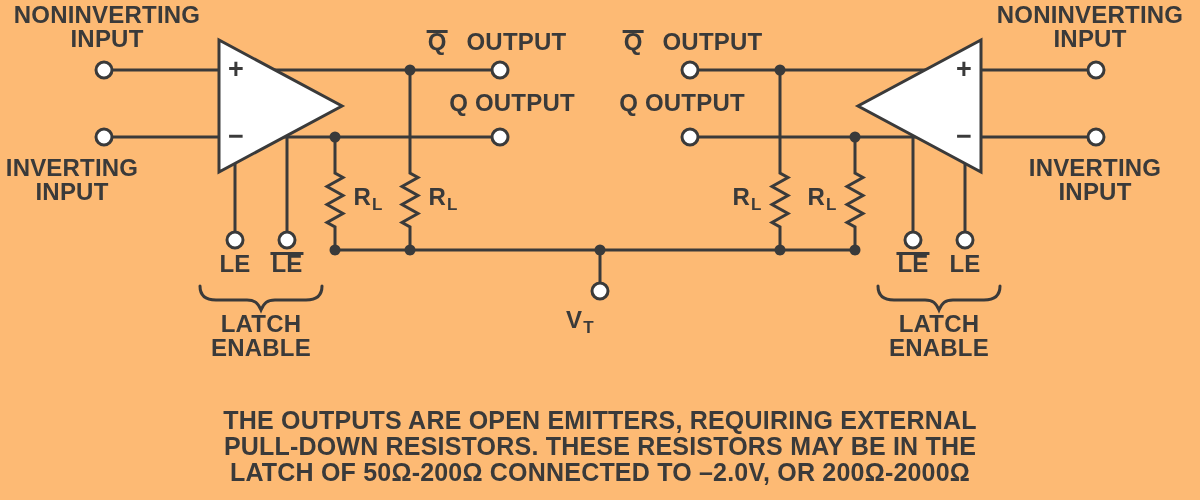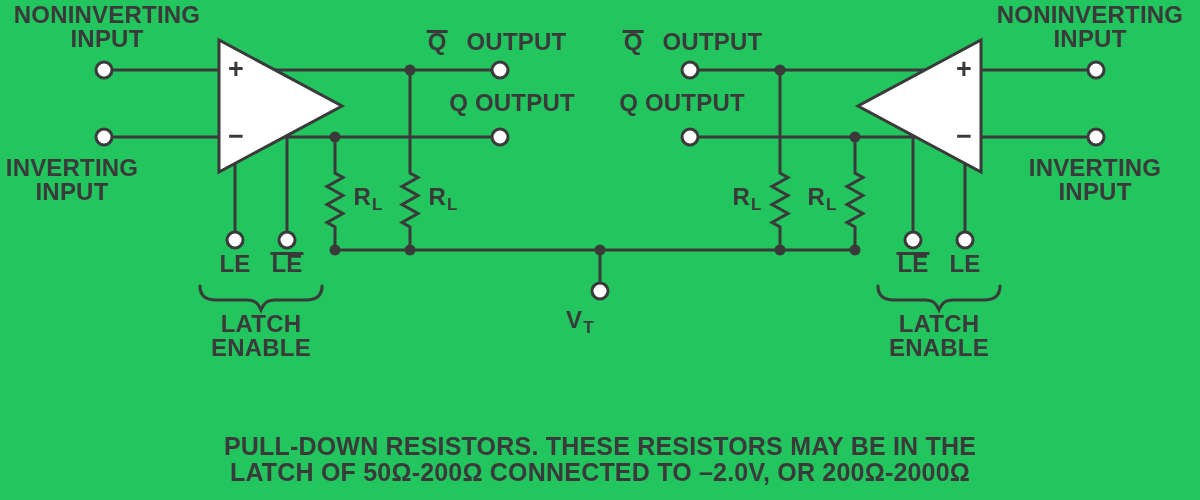--- a/index.html
+++ b/index.html
@@ -1,21 +1,21 @@
 <!DOCTYPE html>
 <html style="--ink: #3a3a3a;"><head>
 <meta charset="utf-8">
 <style>
   :root { --ink: #3a3a3a; }
   html, body { margin: 0; padding: 0; background: #ffffff; }
   .stage {
     position: relative;
     width: 1200px;
     height: 500px;
-    background: #22c55e;
+    background: #fdba74;
     font-family: "Liberation Sans", "DejaVu Sans", sans-serif;
     font-weight: 700;
     color: var(--ink);
     overflow: hidden;
   }
   svg.art { position: absolute; left: 0; top: 0; }
   .wire   { stroke: var(--ink); stroke-width: 3; fill: none; stroke-linejoin: miter; }
   .sym    { stroke: var(--ink); stroke-width: 3; fill: #ffffff; stroke-linejoin: miter; }
   .brace  { stroke: var(--ink); stroke-width: 3; fill: none; stroke-linecap: round; }
   .dot    { fill: var(--ink); stroke: none; }
@@ -135,16 +135,17 @@
   <div class="lbl" style="left:682px; top:103px;">Q OUTPUT</div>
 
   <div class="lbl" style="left:747px; top:197px;"><span>R</span><span class="subscript">L</span></div>
   <div class="lbl" style="left:822px; top:197px;"><span>R</span><span class="subscript">L</span></div>
 
   <div class="lbl" style="left:913px; top:264px;"><span class="ov">LE</span></div>
   <div class="lbl" style="left:965px; top:264px;">LE</div>
   <div class="lbl" style="left:939px; top:324px;">LATCH</div>
   <div class="lbl" style="left:939px; top:348px;">ENABLE</div>
 
+  <div class="lbl note-line" style="left:600px; top:420px;">THE OUTPUTS ARE OPEN EMITTERS, REQUIRING EXTERNAL</div>
   <div class="lbl note-line" style="left:600px; top:446px;text-align:center;">PULL-DOWN RESISTORS. THESE RESISTORS MAY BE IN THE</div>
   <div class="lbl note-line" style="left:600px; top:472px;">LATCH OF 50Ω-200Ω CONNECTED TO –2.0V, OR 200Ω-2000Ω</div>
 
 </div>
 
 </body></html>

